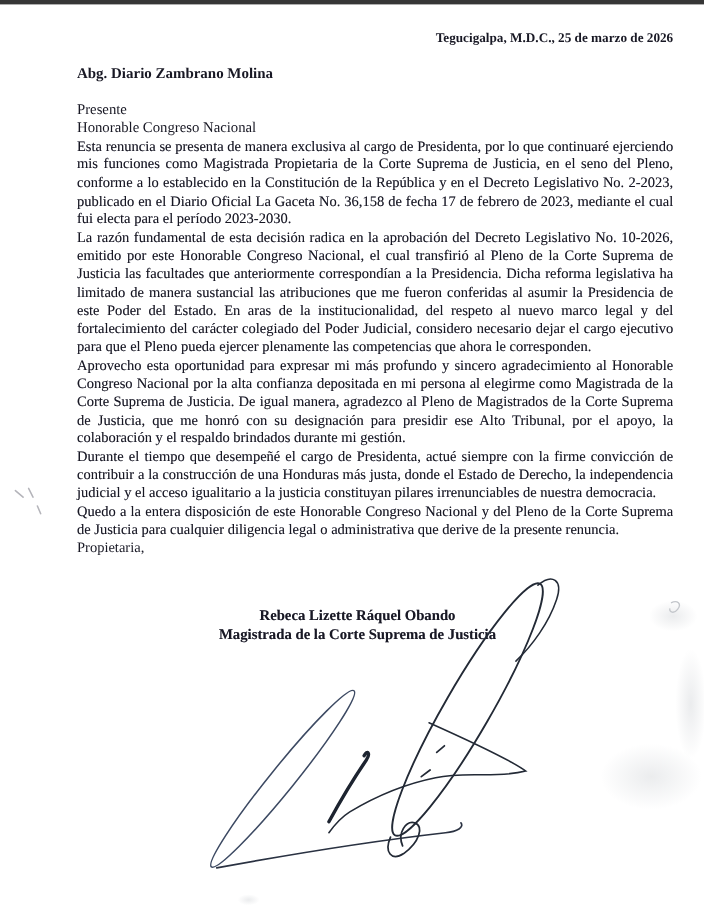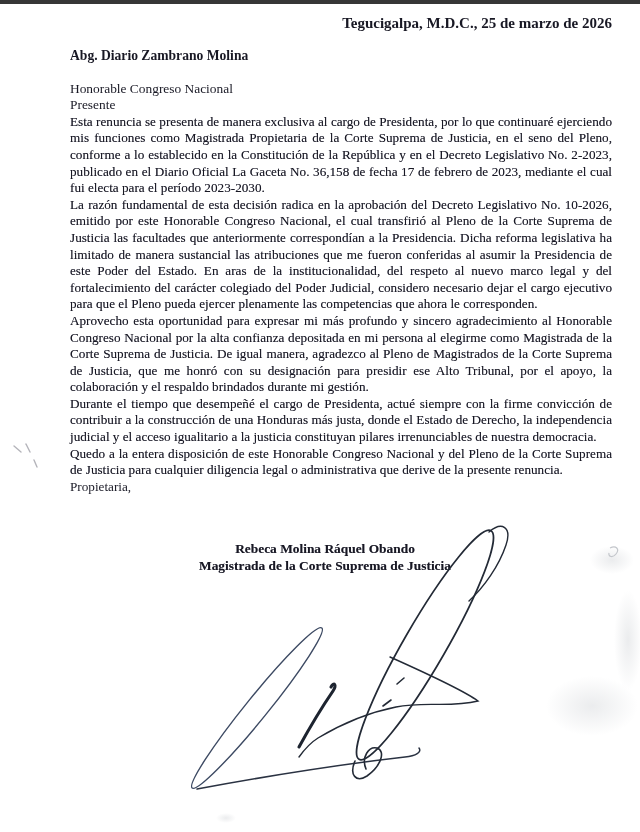--- a/index.html
+++ b/index.html
@@ -17,24 +17,24 @@
     left: 0; top: 0;
     width: 640px; height: 4px;
     background: #363636;
   }
   .content {
     position: absolute;
     left: 70px; top: 4px;
     width: 542px;
   }
   .date {
-    margin-top: 11px;
+    margin-top: 22px;
     text-align: right;
     font-weight: 700;
-    font-size: 15px;
+    font-size: 12px;
     line-height: 17px;
   }
   .recipient { margin-top: 16px; }
   .recipient div {
     font-weight: 700;
     font-size: 13.6px;
     line-height: 16.6px;
   }
   .org { margin-top: 16px; }
   .org div {
@@ -84,34 +84,34 @@
   <div class="topbar"></div>
 
   <div class="content">
     <div class="date">Tegucigalpa, M.D.C., 25 de marzo de 2026</div>
 
     <div class="recipient">
       <div>Abg. Diario Zambrano Molina</div>
     </div>
 
     <div class="org">
+      <div>Presente</div>
       <div>Honorable Congreso Nacional</div>
-      <div>Presente</div>
     </div>
 
     <p class="para p2">Esta renuncia se presenta de manera exclusiva al cargo de Presidenta, por lo que continuaré ejerciendo mis funciones como Magistrada Propietaria de la Corte Suprema de Justicia, en el seno del Pleno, conforme a lo establecido en la Constitución de la República y en el Decreto Legislativo No. 2-2023, publicado en el Diario Oficial La Gaceta No. 36,158 de fecha 17 de febrero de 2023, mediante el cual fui electa para el período 2023-2030.</p>
     <p class="para p3">La razón fundamental de esta decisión radica en la aprobación del Decreto Legislativo No. 10-2026, emitido por este Honorable Congreso Nacional, el cual transfirió al Pleno de la Corte Suprema de Justicia las facultades que anteriormente correspondían a la Presidencia. Dicha reforma legislativa ha limitado de manera sustancial las atribuciones que me fueron conferidas al asumir la Presidencia de este Poder del Estado. En aras de la institucionalidad, del respeto al nuevo marco legal y del fortalecimiento del carácter colegiado del Poder Judicial, considero necesario dejar el cargo ejecutivo para que el Pleno pueda ejercer plenamente las competencias que ahora le corresponden.</p>
     <p class="para p4">Aprovecho esta oportunidad para expresar mi más profundo y sincero agradecimiento al Honorable Congreso Nacional por la alta confianza depositada en mi persona al elegirme como Magistrada de la Corte Suprema de Justicia. De igual manera, agradezco al Pleno de Magistrados de la Corte Suprema de Justicia, que me honró con su designación para presidir ese Alto Tribunal, por el apoyo, la colaboración y el respaldo brindados durante mi gestión.</p>
     <p class="para p5">Durante el tiempo que desempeñé el cargo de Presidenta, actué siempre con la firme convicción de contribuir a la construcción de una Honduras más justa, donde el Estado de Derecho, la independencia judicial y el acceso igualitario a la justicia constituyan pilares irrenunciables de nuestra democracia.</p>
     <p class="para p6">Quedo a la entera disposición de este Honorable Congreso Nacional y del Pleno de la Corte Suprema de Justicia para cualquier diligencia legal o administrativa que derive de la presente renuncia.</p>
 
     <div class="closing">Propietaria,</div>
 
     <div class="sigblock">
-      <div>Rebeca Molina Ráquel Obando</div>
+      <div>Rebeca Lizette Ráquel Obando</div>
       <div>Magistrada de la Corte Suprema de Justicia</div>
     </div>
   </div>
 
   <svg class="overlay" viewBox="0 0 640 832" aria-hidden="true">
     <defs>
       <radialGradient id="smudge">
         <stop offset="0" stop-color="#9aa0a8" stop-opacity="0.20"></stop>
         <stop offset="1" stop-color="#9aa0a8" stop-opacity="0"></stop>
       </radialGradient>

